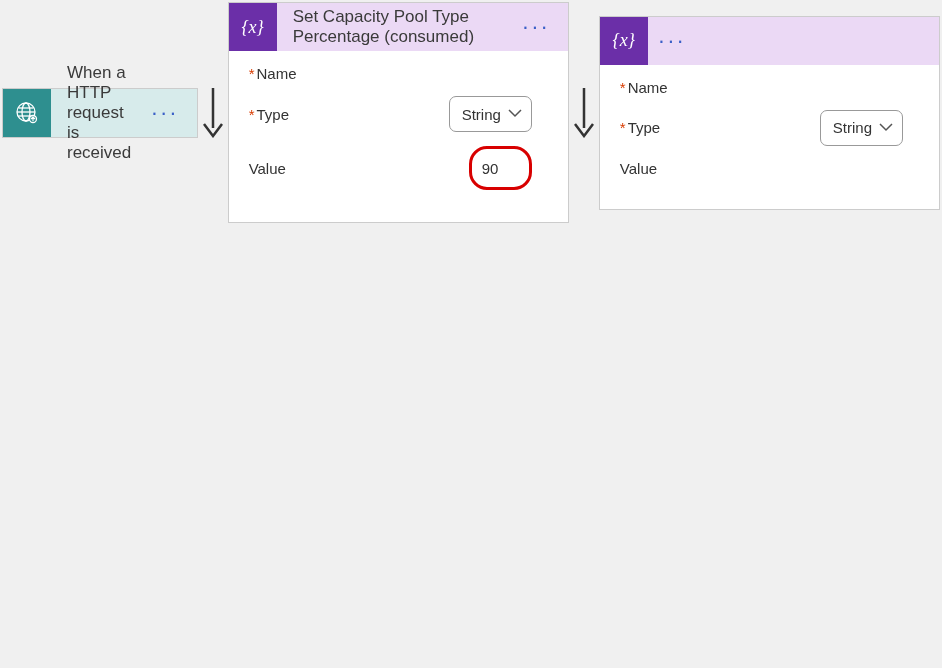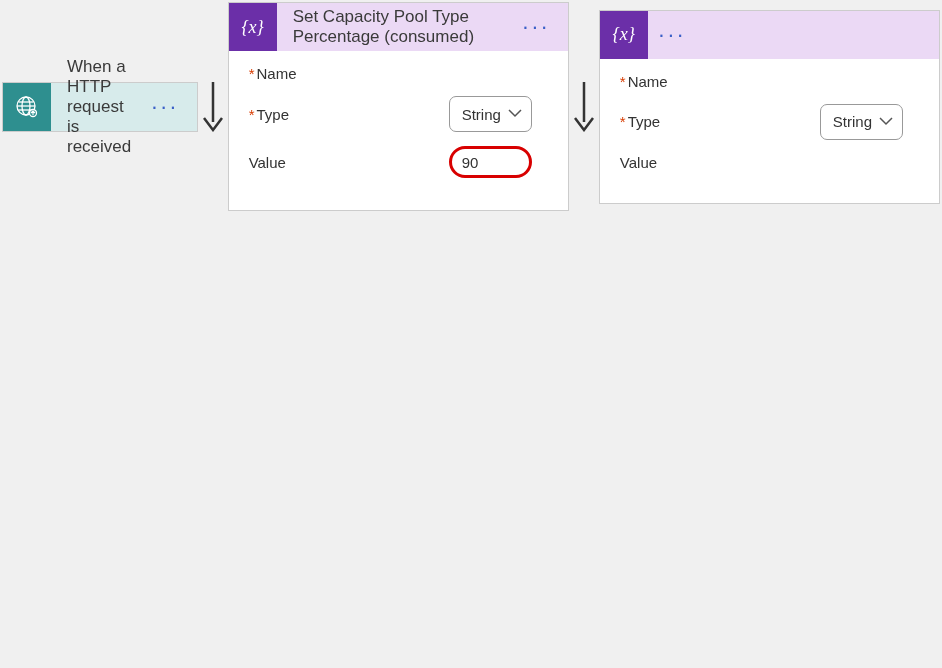--- a/index.html
+++ b/index.html
@@ -68,21 +68,21 @@
       line-height: 1;
     }
     .action-body {
       padding: 14px 36px 20px 20px;
     }
     .form-row {
       display: flex;
       align-items: center;
       margin-bottom: 14px;
     }
-    .form-row:last-child { margin-bottom: 12px; }
+    .form-row:last-child { margin-bottom: 12px; gap: 20px; }
     .form-label {
       width: 200px;
       flex-shrink: 0;
       color: #333;
       font-size: 15px;
     }
     .required::before {
       content: '*';
       color: #d83b01;
       margin-right: 2px;
@@ -112,21 +112,21 @@
       right: 10px;
       top: 50%;
       transform: translateY(-60%);
       pointer-events: none;
       color: #555;
     }
     .highlight-red {
       border: 3px solid #d80000;
       border-radius: 18px;
       padding: 0 10px;
-      height: 32px;
+      height: 44px;
     }
     .arrow-down {
       display: flex;
       justify-content: center;
       padding: 12px 0;
     }
     svg { display: block; }
   </style>
 </head>
 <body>

